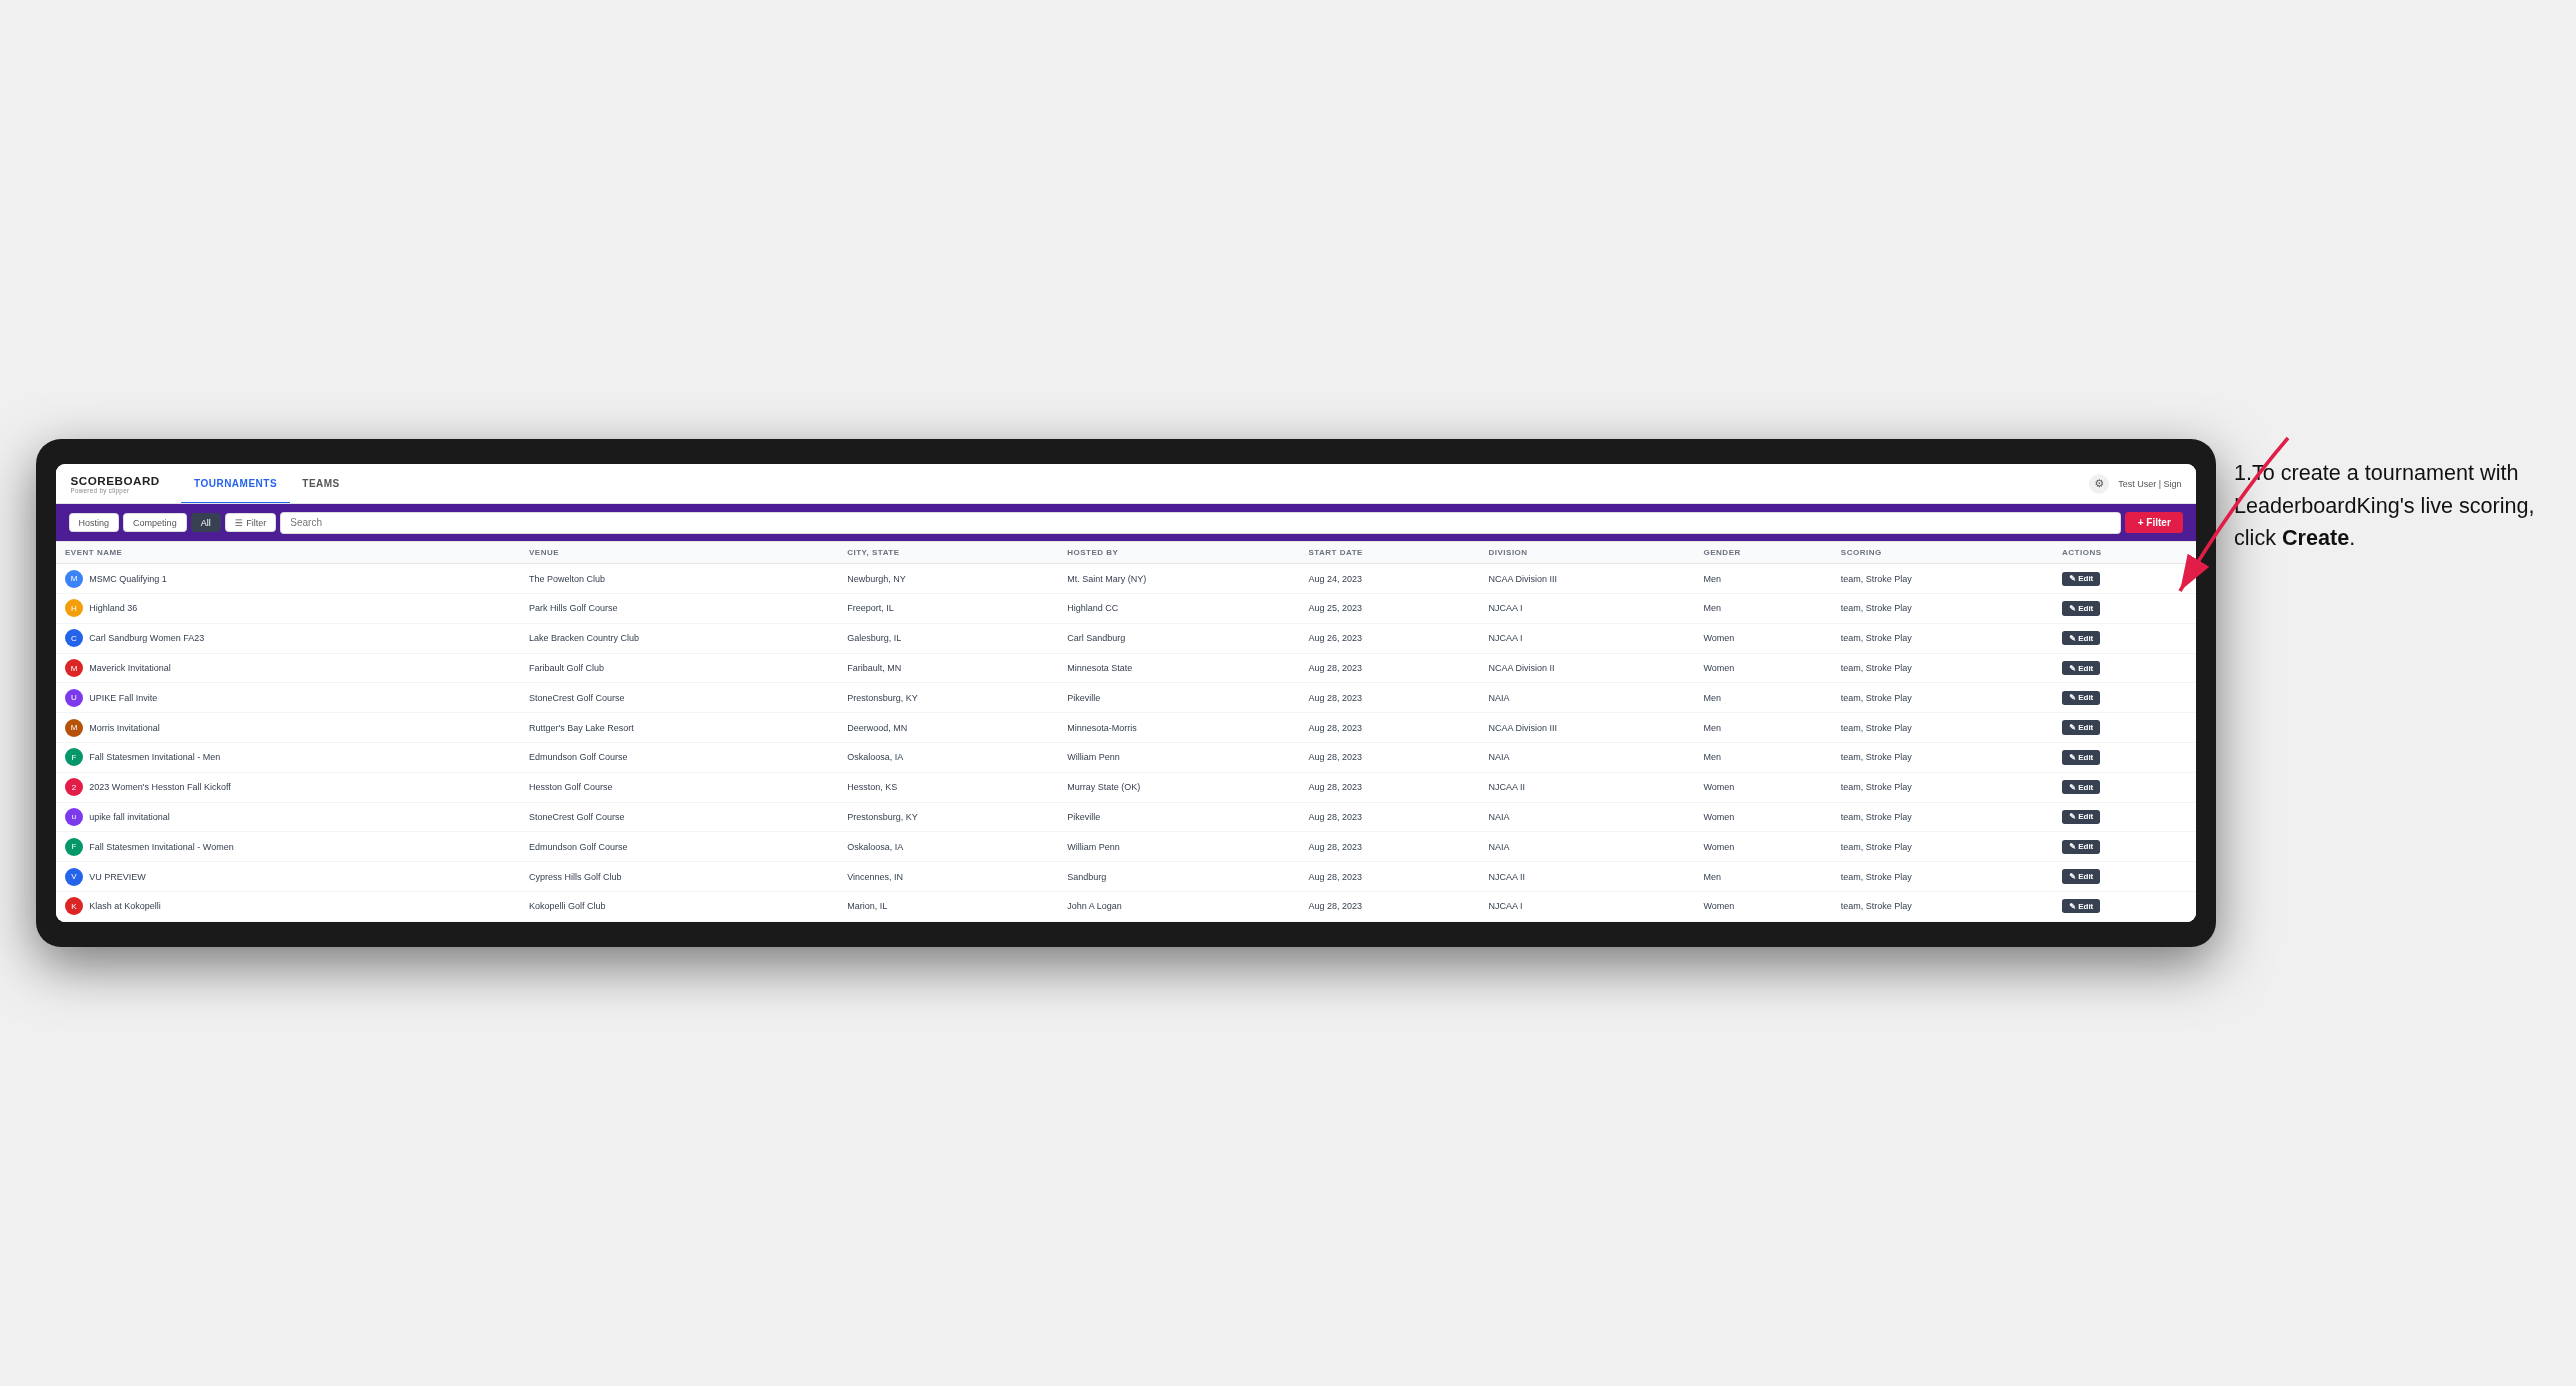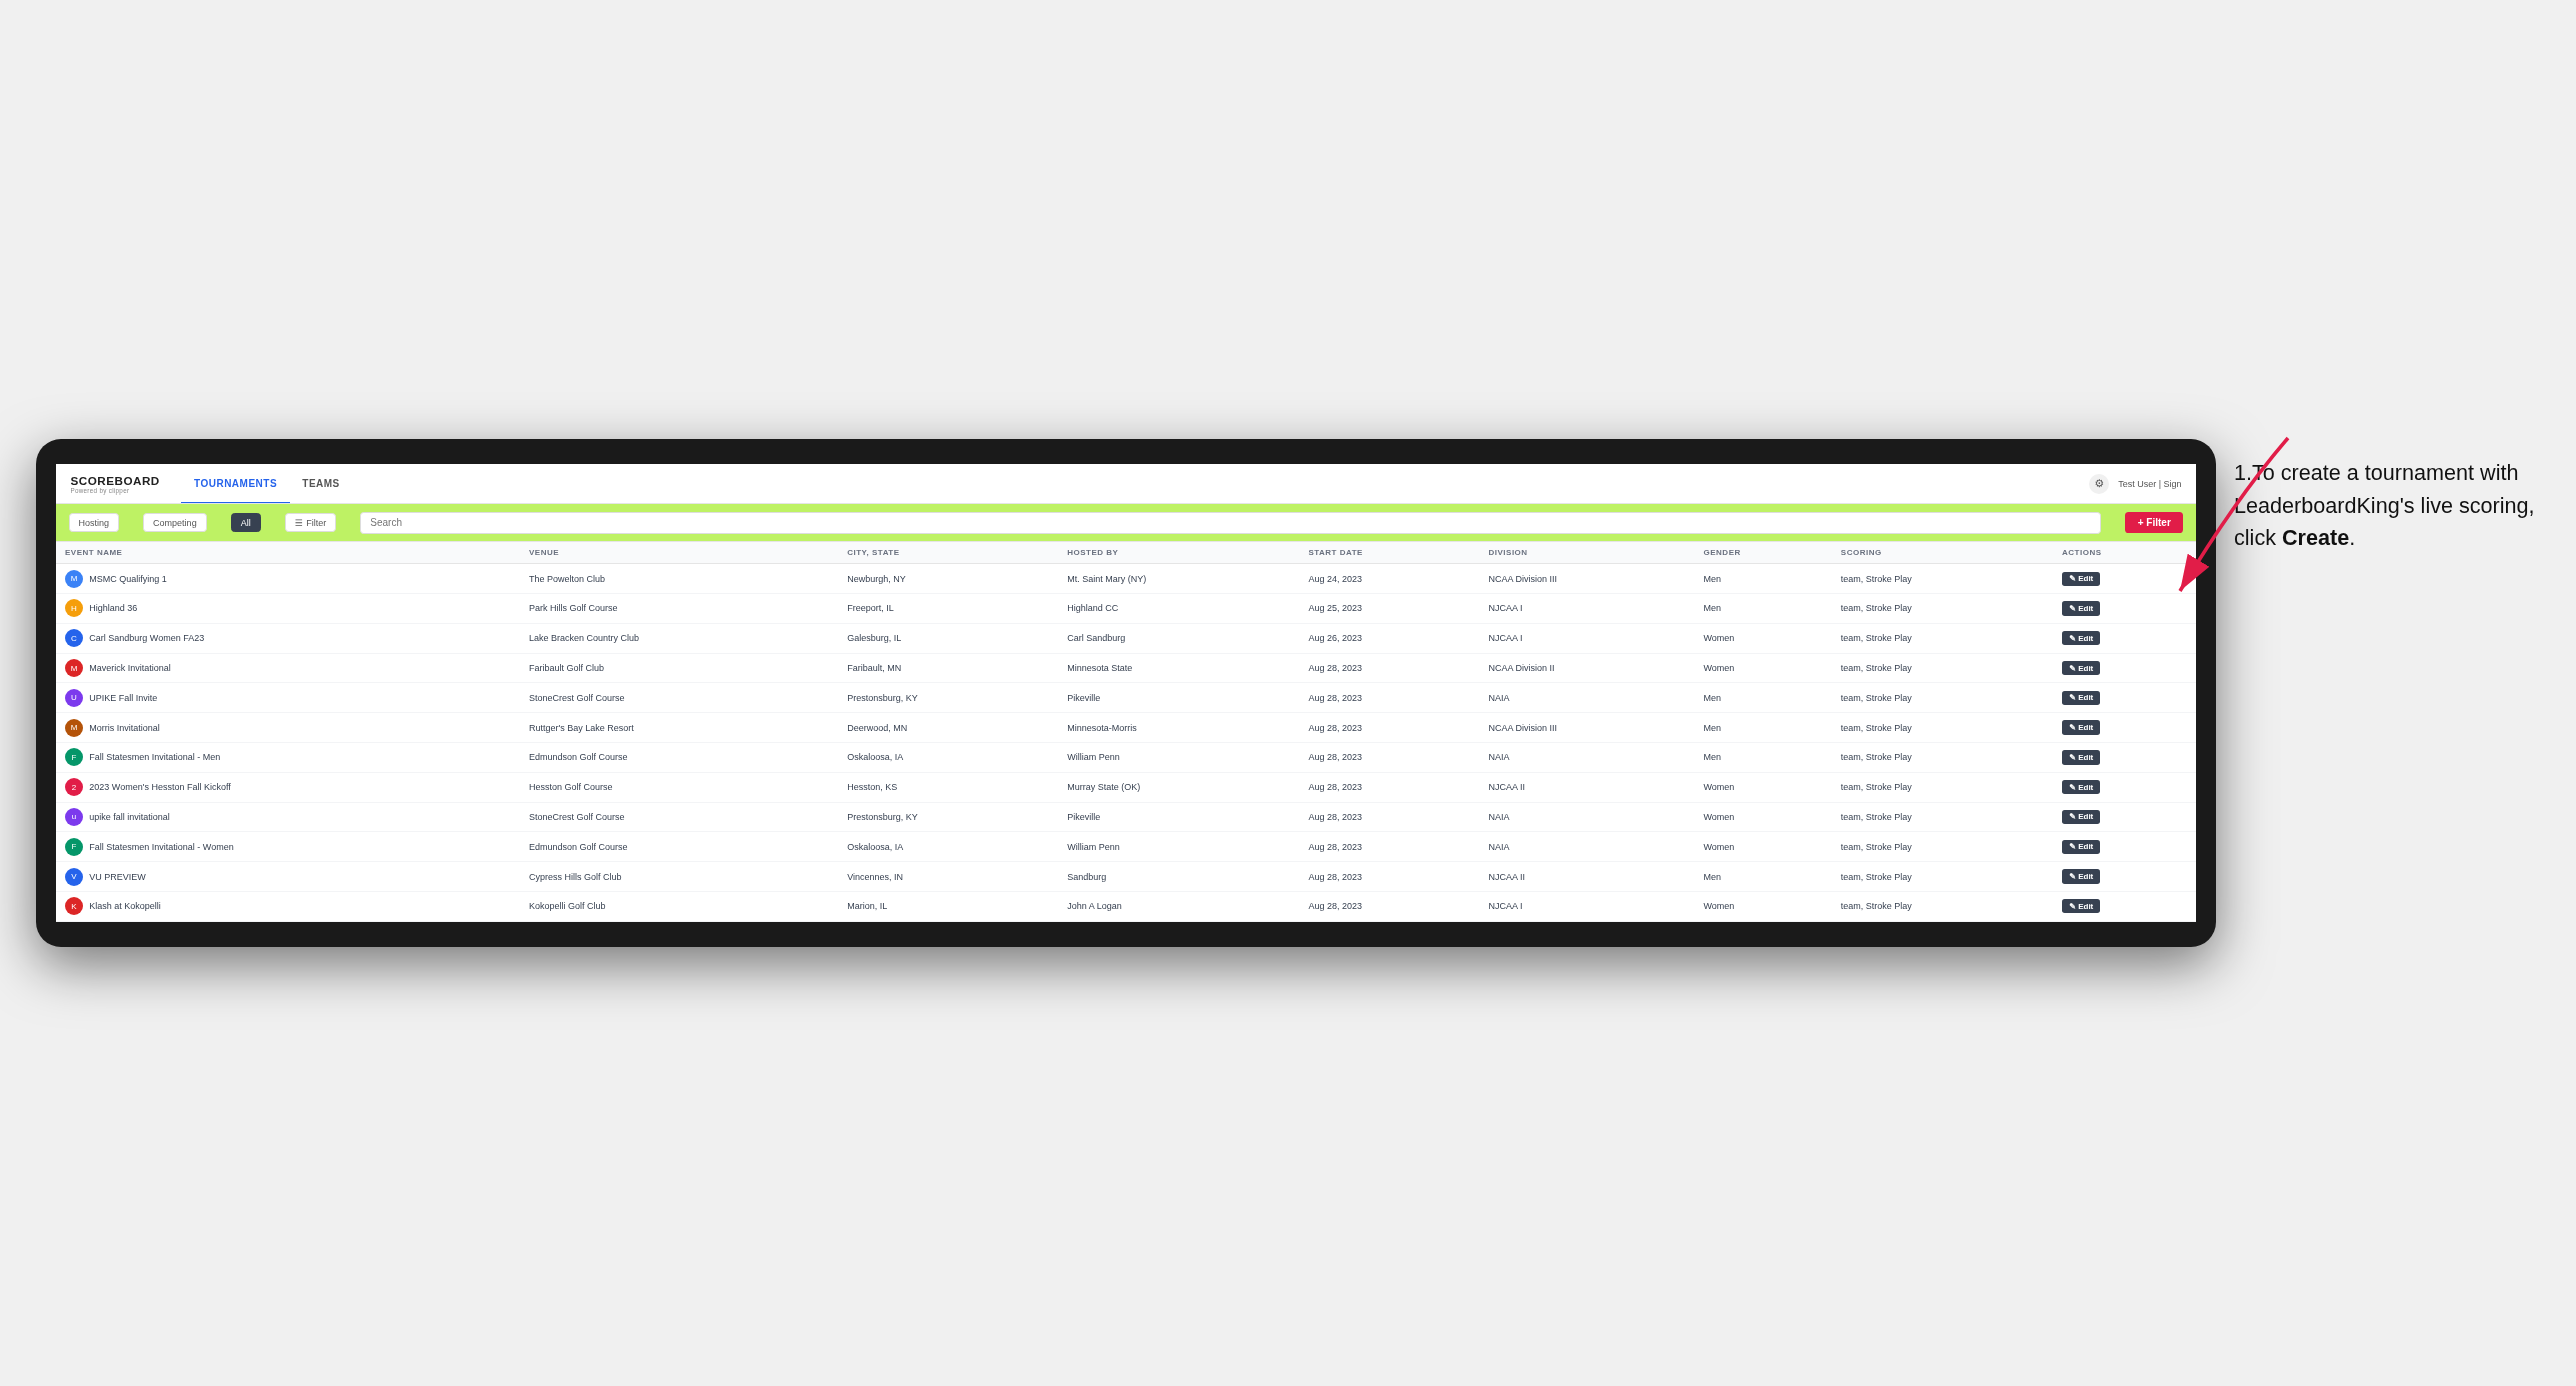--- a/index.html
+++ b/index.html
@@ -19,21 +19,21 @@
       border-radius: 25px;
       padding: 25px 20px;
       box-shadow: 0 18px 54px rgba(0,0,0,0.5);
       flex: 1;
       min-width: 0;
       position: relative;
     }
 
     .tablet-screen {
       background: #fff;
-      border-radius: 0;
+      border-radius: 9px;
       overflow: hidden;
     }
 
     
     .app-header {
       display: flex;
       align-items: center;
       background: #fff;
       border-bottom: 0.9px solid #e5e5e5;
       padding: 0 14.4px;
@@ -107,23 +107,23 @@
     .user-text {
       font-size: 9px;
       color: #555;
     }
 
     
     .toolbar {
       display: flex;
       align-items: center;
       padding: 7.2px 12.6px;
-      background: #bef264;
+      background: #4c1d95;
       border-bottom: 0.9px solid #e5e5e5;
-      gap: 24px;
+      gap: 4px;
     }
 
     .filter-btn {
       padding: 3.6px 9px;
       font-size: 9px;
       border: 0.9px solid #ddd;
       border-radius: 3.6px;
       background: #fff;
       color: #555;
       cursor: pointer;

